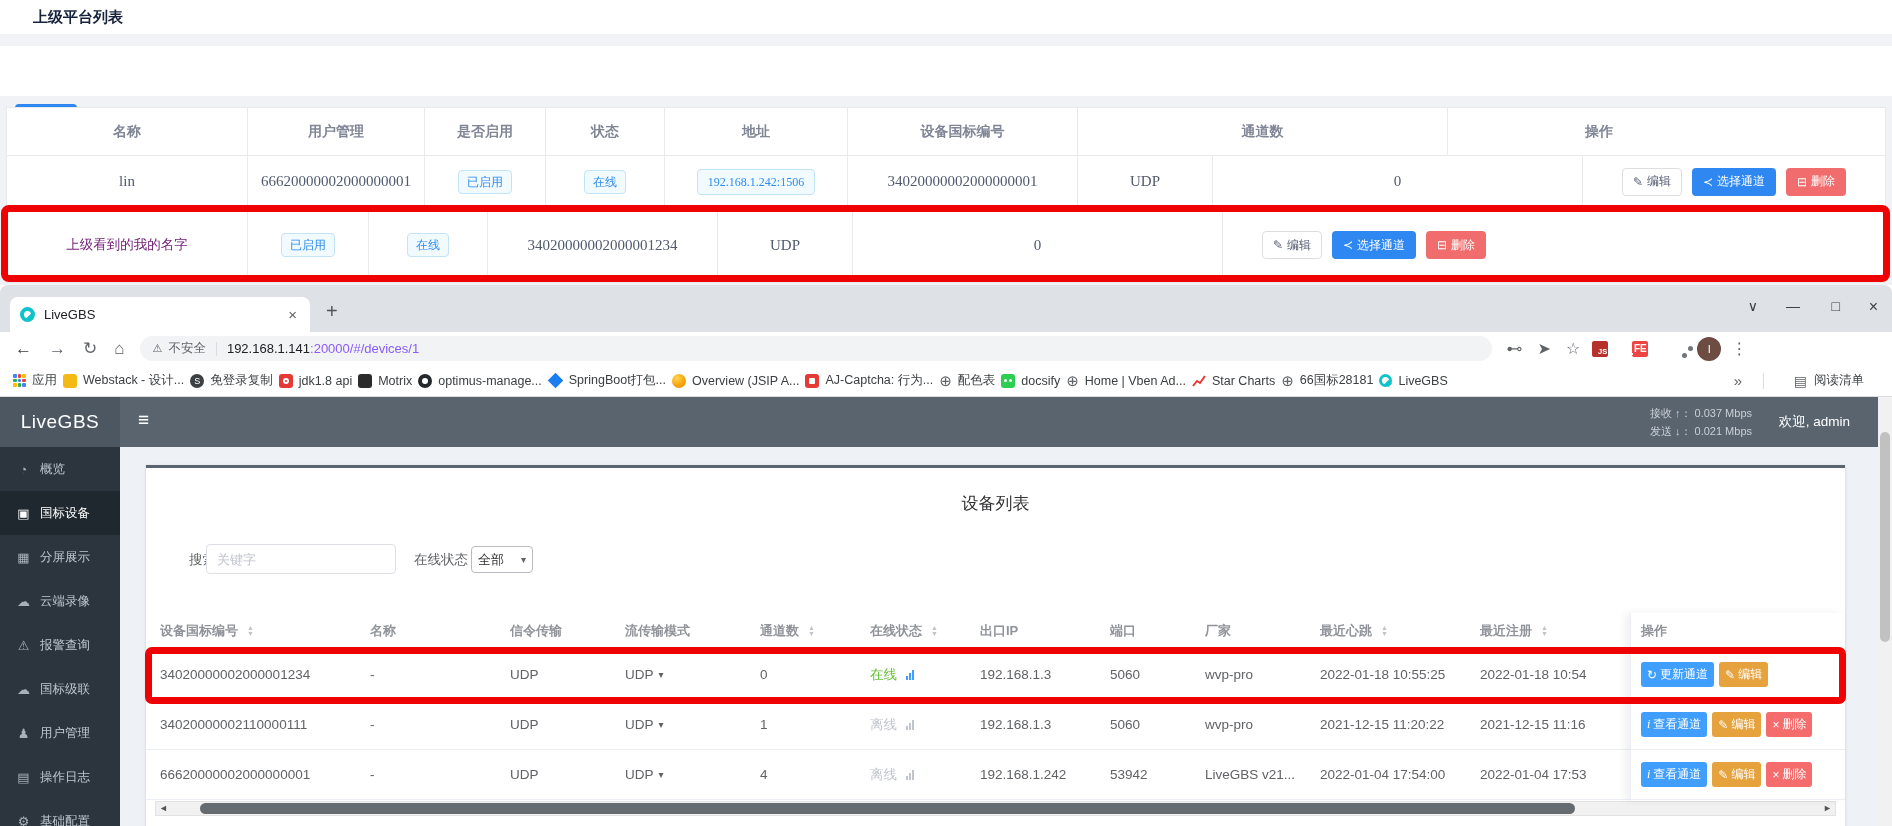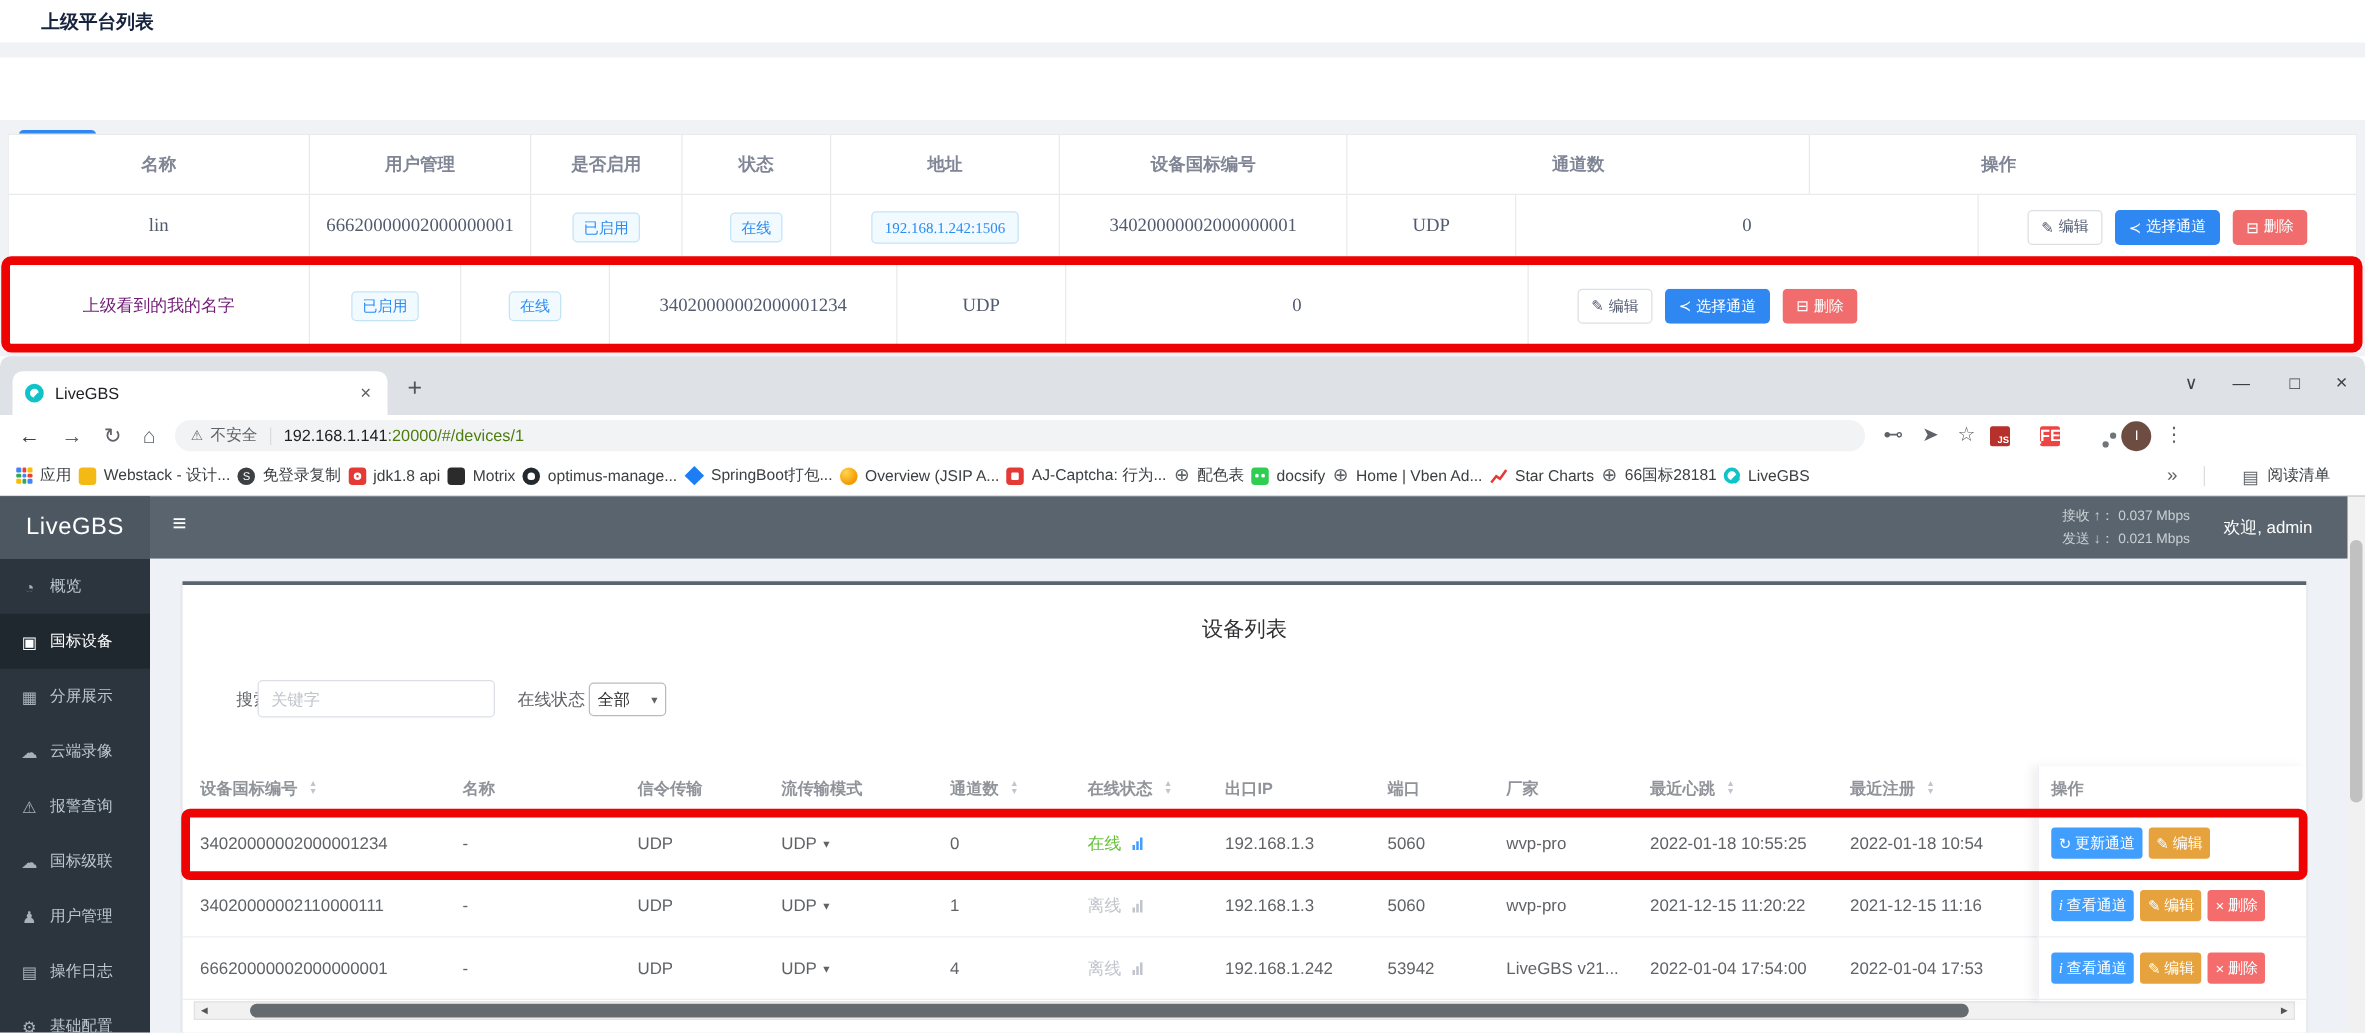--- a/index.html
+++ b/index.html
@@ -41,27 +41,27 @@
 .newtab{position:absolute;left:326px;top:16px;font-size:20px;color:#50555a;cursor:pointer;line-height:1;}
 .winctl{position:absolute;top:13px;font-size:14px;color:#3c4043;cursor:pointer;}
 .toolbar{position:absolute;top:47px;left:0;right:0;height:33px;background:#fff;display:flex;align-items:center;}
 .navic{font-size:17px;color:#5f6368;margin-left:17px;cursor:pointer;line-height:1;}
 .navic.back{color:#3c4043;margin-left:15px;}
 .omnibox{margin-left:15px;width:1352px;height:25px;border-radius:13px;background:#f1f3f4;display:flex;align-items:center;padding:0 13px;cursor:text;}
 .sec-ic{font-size:11px;color:#5f6368;}
 .sec-tx{font-size:12.5px;color:#5f6368;margin-left:6px;}
 .omni-div{width:1px;height:14px;background:#dadce0;margin:0 10px;}
 .url-host{font-size:13px;color:#202124;}
-.url-rest{font-size:13px;color:#4d7c0f;}
+.url-rest{font-size:13px;color:#8b5cf6;}
 .rt-ic{font-size:16px;color:#5f6368;margin-left:15px;cursor:pointer;line-height:1;}
 .ext{margin-left:12px;cursor:pointer;flex:0 0 auto;}
 .ic-js{width:16px;height:16px;background:#b7312c;border-radius:2px;color:#fff;font-size:7.5px;font-weight:bold;display:flex;align-items:flex-end;justify-content:flex-end;padding:1px;}
 .ic-incog{width:17px;height:11px;background:#202124;border-radius:5px;position:relative;}
 .ic-incog::after{content:"";position:absolute;left:4px;top:4px;width:9px;height:2px;background:#fff;}
-.ic-fe{width:16px;height:16px;background:#ef4444;border-radius:2px;color:#fff;font-size:13px;font-weight:bold;display:flex;align-items:center;justify-content:center;}
+.ic-fe{width:16px;height:16px;background:#ef4444;border-radius:2px;color:#fff;font-size:10px;font-weight:bold;display:flex;align-items:center;justify-content:center;}
 .ic-hand{width:16px;height:16px;background:#d93025;border-radius:50%;position:relative;}
 .ic-hand::after{content:"";position:absolute;left:4px;top:4px;width:8px;height:8px;background:#fff;border-radius:2px;}
 .ic-block{width:16px;height:16px;background:#c5221f;border-radius:50%;position:relative;overflow:hidden;}
 .ic-block::after{content:"";position:absolute;left:7px;top:-2px;width:2px;height:20px;background:#fff;transform:rotate(45deg);}
 .ic-puzzle{width:13px;height:13px;background:#70757a;border-radius:2px;position:relative;}
 .ic-puzzle::before{content:"";position:absolute;width:5px;height:5px;border-radius:50%;background:#70757a;top:-3px;left:4px;}
 .ic-puzzle::after{content:"";position:absolute;width:5px;height:5px;border-radius:50%;background:#70757a;right:-3px;top:4px;}
 .avatar{width:24px;height:24px;border-radius:50%;background:#6d4c41;color:#fff;font-size:11px;display:flex;align-items:center;justify-content:center;margin-left:13px;cursor:pointer;}
 .bookmarks{position:absolute;top:80px;left:0;right:0;height:32px;background:#fff;border-bottom:1px solid #dadce0;display:flex;align-items:center;}
 .bm{display:flex;align-items:center;gap:6px;margin-left:6px;font-size:12.5px;color:#3c4043;cursor:pointer;white-space:nowrap;}

